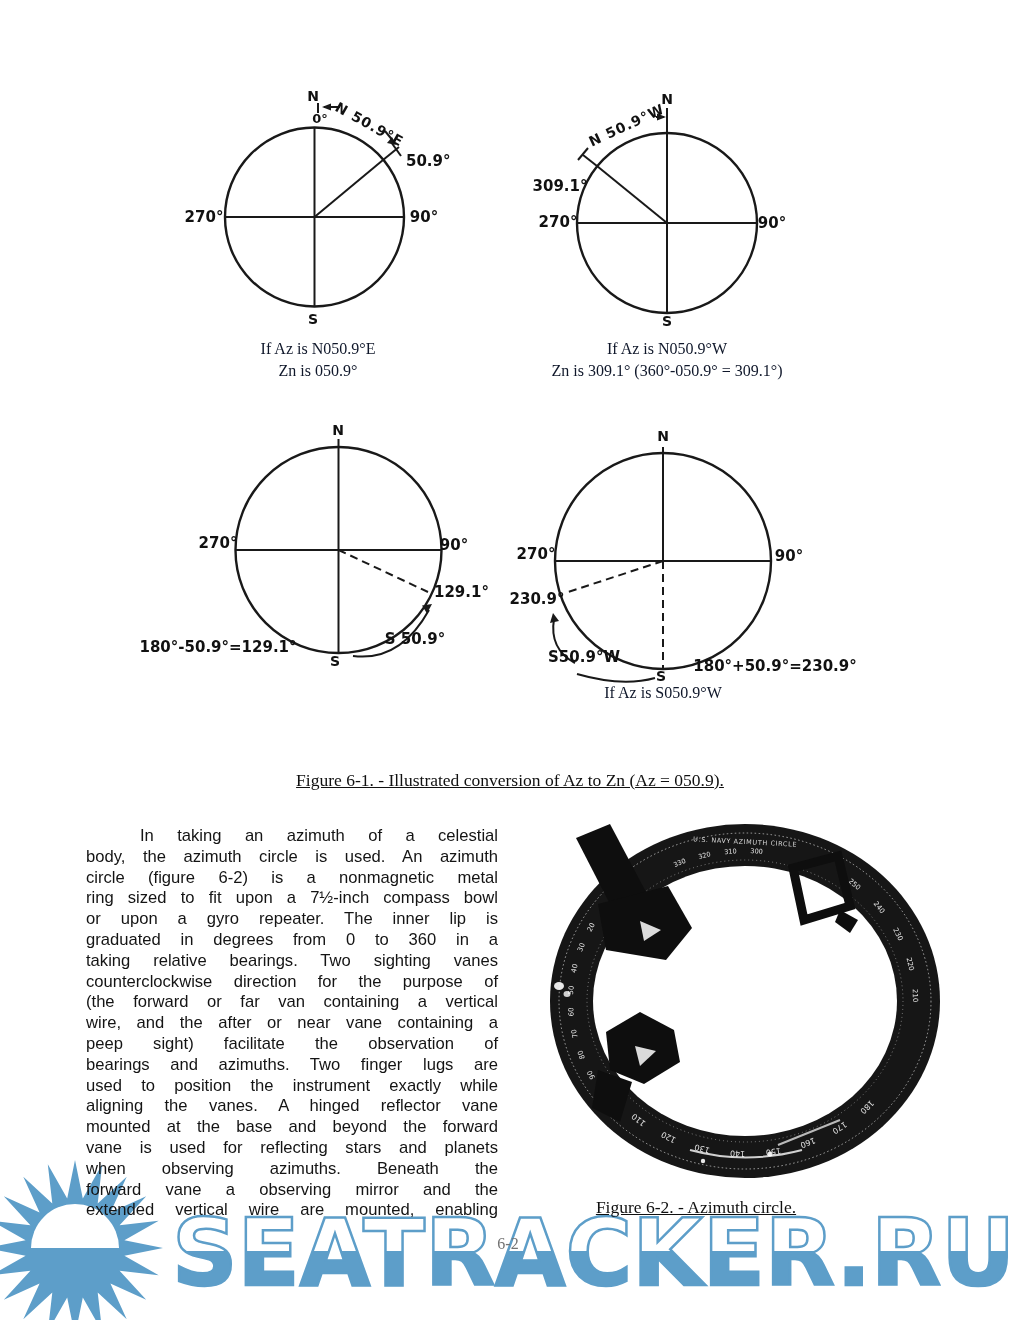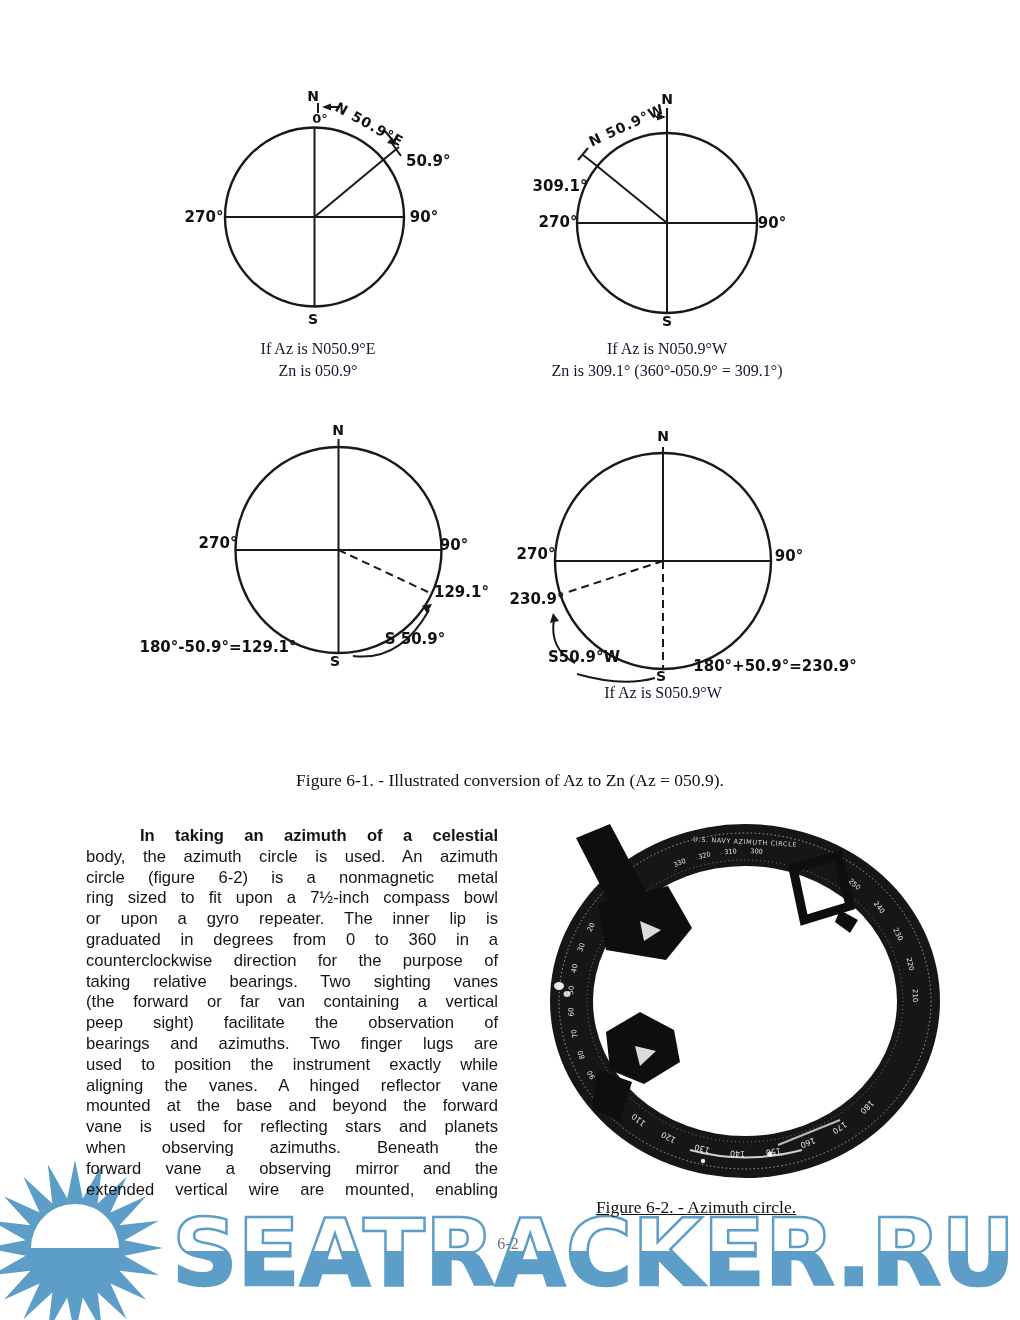--- a/index.html
+++ b/index.html
@@ -15,21 +15,21 @@
   .lnTh{stroke:#191919;stroke-width:2.4;fill:none;}
   .dash{stroke:#191919;stroke-width:2;fill:none;stroke-dasharray:8 5;}
   .ah{fill:#191919;stroke:none;}
   .cap{position:absolute;font-family:"Liberation Serif",serif;font-size:16px;color:#0f172a;
        text-align:center;z-index:2;}
   .fig-cap{position:absolute;font-family:"Liberation Serif",serif;font-size:17.5px;color:#101010;
        text-align:center;z-index:2;}
   .body-col{position:absolute;left:86px;top:826px;width:412px;z-index:2;}
   .body-line{font-size:16.6px;line-height:20.8px;color:#141414;
              text-align:justify;text-align-last:justify;}
-  .body-line:first-child{padding-left:54px;font-weight:bold;}
+  .body-line:first-child{padding-left:54px;}
   .page-num{position:absolute;left:478px;top:1235px;width:60px;text-align:center;
             font-family:"Liberation Serif",serif;font-size:16px;color:#737373;z-index:3;}
   .wm{z-index:0;}
   .content{z-index:1;}
 </style>
 </head>
 <body>
 
 <div class="page">
 
@@ -117,32 +117,33 @@
     <text x="158" y="16" text-anchor="middle" class="ns">N</text>
     <text x="31" y="134" text-anchor="middle" class="deg">270°</text>
     <text x="284" y="136" text-anchor="middle" class="deg">90°</text>
     <text x="156" y="256" text-anchor="middle" class="ns">S</text>
     <text x="32" y="179" text-anchor="middle" class="deg">230.9°</text>
     <text x="79" y="237" text-anchor="middle" class="deg">S50.9°W</text>
     <text x="270" y="246" text-anchor="middle" class="deg">180°+50.9°=230.9°</text>
   </svg>
   <div class="cap" style="left:503px;top:684px;width:320px;">If Az is S050.9°W</div>
 
-  <div class="fig-cap" style="left:110px;top:770px;width:800px;">Figure 6-1. - Illustrated conversion of Az to Zn (Az = 050.9).</div>
+  <div class="fig-cap" style="left:110px;top:770px;width:800px;text-decoration:underline;">Figure 6-1. - Illustrated conversion of Az to Zn (Az = 050.9).</div>
 
   <div class="body-col" id="body-col">
       <div class="body-line">In taking an azimuth of a celestial</div>
       <div class="body-line">body, the azimuth circle is used. An azimuth</div>
       <div class="body-line">circle (figure 6-2) is a nonmagnetic metal</div>
       <div class="body-line">ring sized to fit upon a 7½-inch compass bowl</div>
       <div class="body-line">or upon a gyro repeater. The inner lip is</div>
       <div class="body-line">graduated in degrees from 0 to 360 in a</div>
+      <div class="body-line">taking relative bearings. Two sighting vanes</div>
       <div class="body-line">counterclockwise direction for the purpose of</div>
-      <div class="body-line">taking relative bearings. Two sighting vanes</div>
       <div class="body-line">(the forward or far van containing a vertical</div>
+      <div class="body-line">wire, and the after or near vane containing a</div>
       <div class="body-line">peep sight) facilitate the observation of</div>
       <div class="body-line">bearings and azimuths. Two finger lugs are</div>
       <div class="body-line">used to position the instrument exactly while</div>
       <div class="body-line">aligning the vanes. A hinged reflector vane</div>
       <div class="body-line">mounted at the base and beyond the forward</div>
       <div class="body-line">vane is used for reflecting stars and planets</div>
       <div class="body-line">when observing azimuths. Beneath the</div>
       <div class="body-line">forward vane a observing mirror and the</div>
       <div class="body-line">extended vertical wire are mounted, enabling</div>
     </div>

